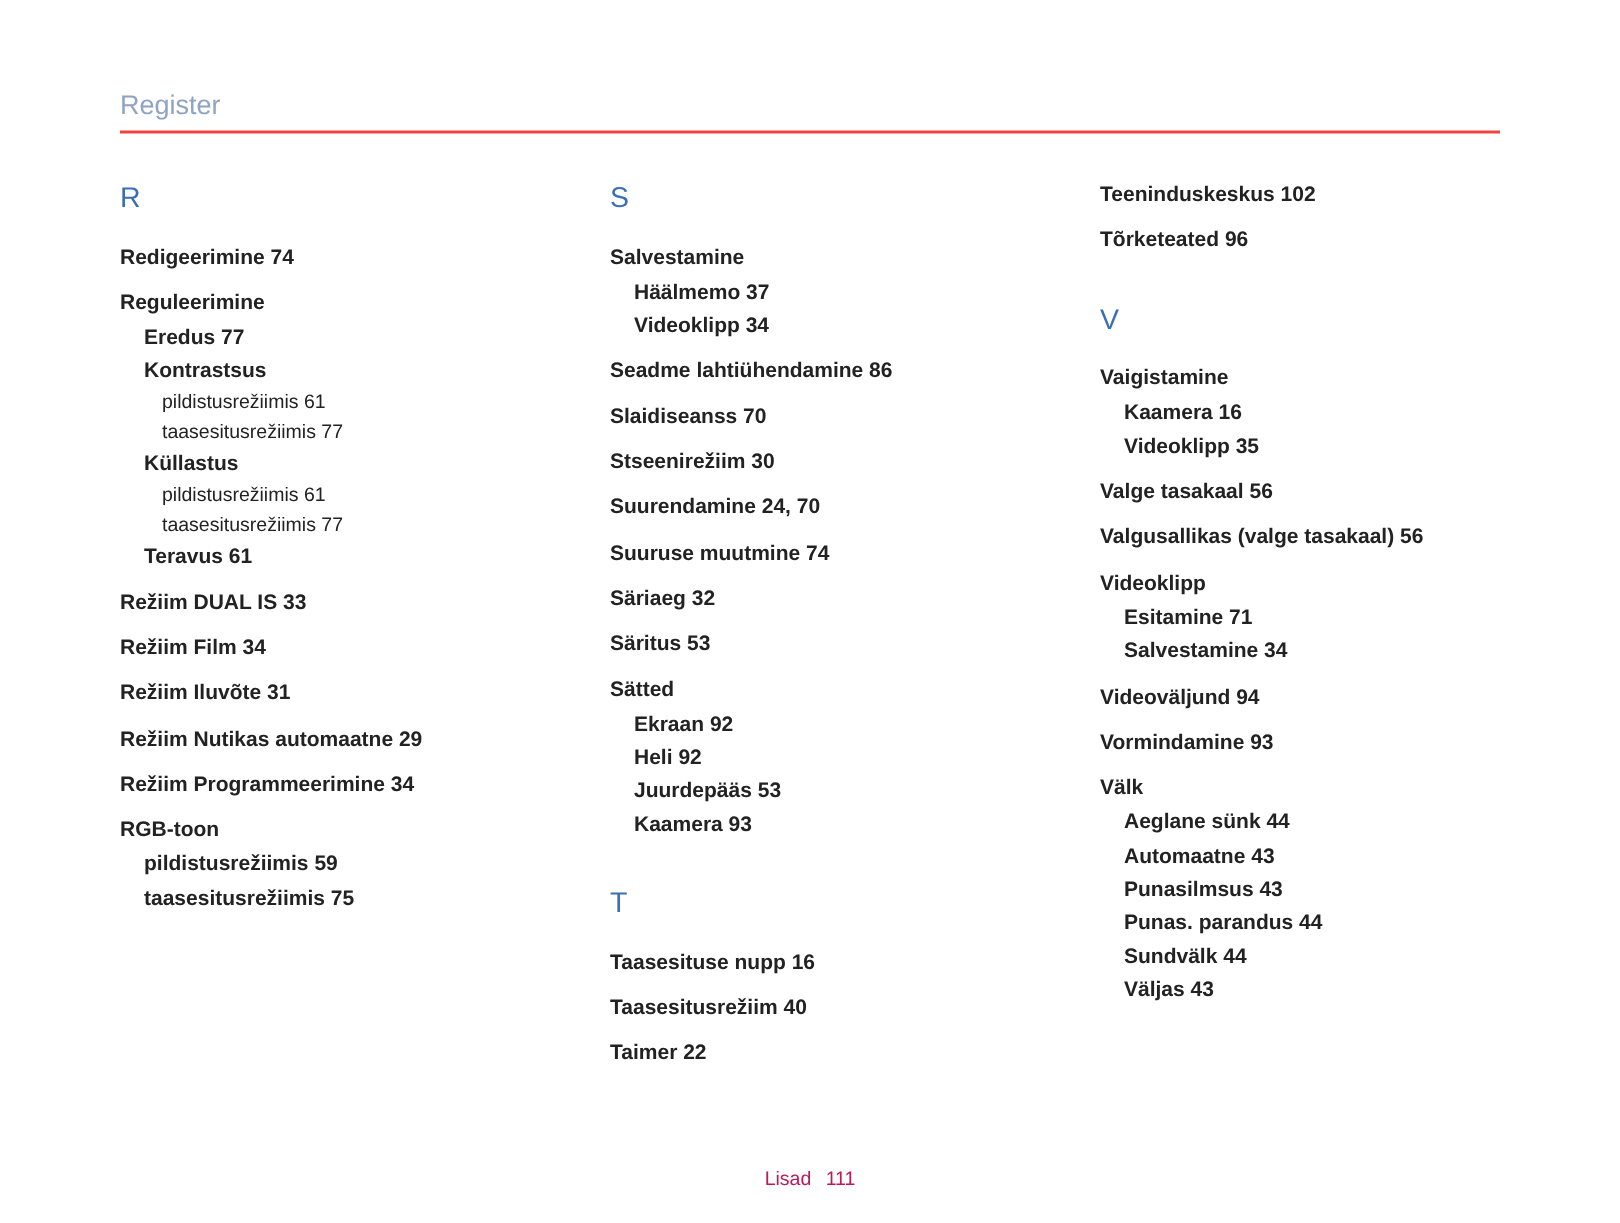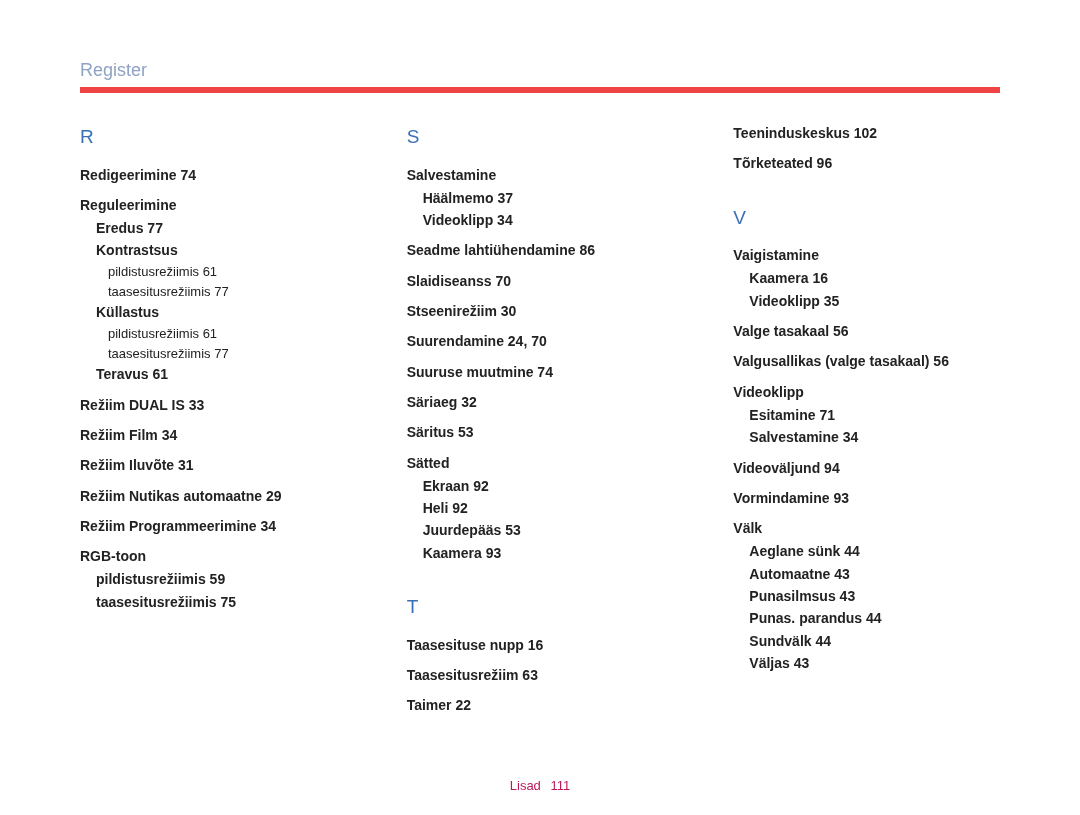--- a/index.html
+++ b/index.html
@@ -9,21 +9,21 @@
     width: 1080px;
     height: 815px;
     padding: 60px 80px 30px 80px;
     position: relative;
     color: #222;
   }
   .header {
     color: #8fa3c4;
     font-size: 18px;
     font-weight: 400;
-    border-bottom: 6px solid #ef4444;
+    border-bottom: 2px solid #ef4444;
     padding-bottom: 6px;
     margin-bottom: 30px;
   }
   .columns {
     display: flex;
     gap: 60px;
     font-size: 14px;
     line-height: 1.45;
   }
   .col { flex: 1; }
@@ -127,21 +127,21 @@
         <div class="sub">Ekraan  <span class="pg">92</span></div>
         <div class="sub">Heli  <span class="pg">92</span></div>
         <div class="sub">Juurdepääs  <span class="pg">53</span></div>
         <div class="sub">Kaamera  <span class="pg">93</span></div>
       </div>
       <div class="letter">T</div>
       <div class="group">
         <div class="main-entry">Taasesituse nupp  <span class="pg">16</span></div>
       </div>
       <div class="group">
-        <div class="main-entry">Taasesitusrežiim  <span class="pg">63</span></div>
+        <div class="main-entry">Taasesitusrežiim  <span class="pg">40</span></div>
       </div>
       <div class="group">
         <div class="main-entry">Taimer  <span class="pg">22</span></div>
       </div>
     </div>
     <div class="col">
       <div class="group">
         <div class="main-entry">Teeninduskeskus  <span class="pg">102</span></div>
       </div>
       <div class="group">

